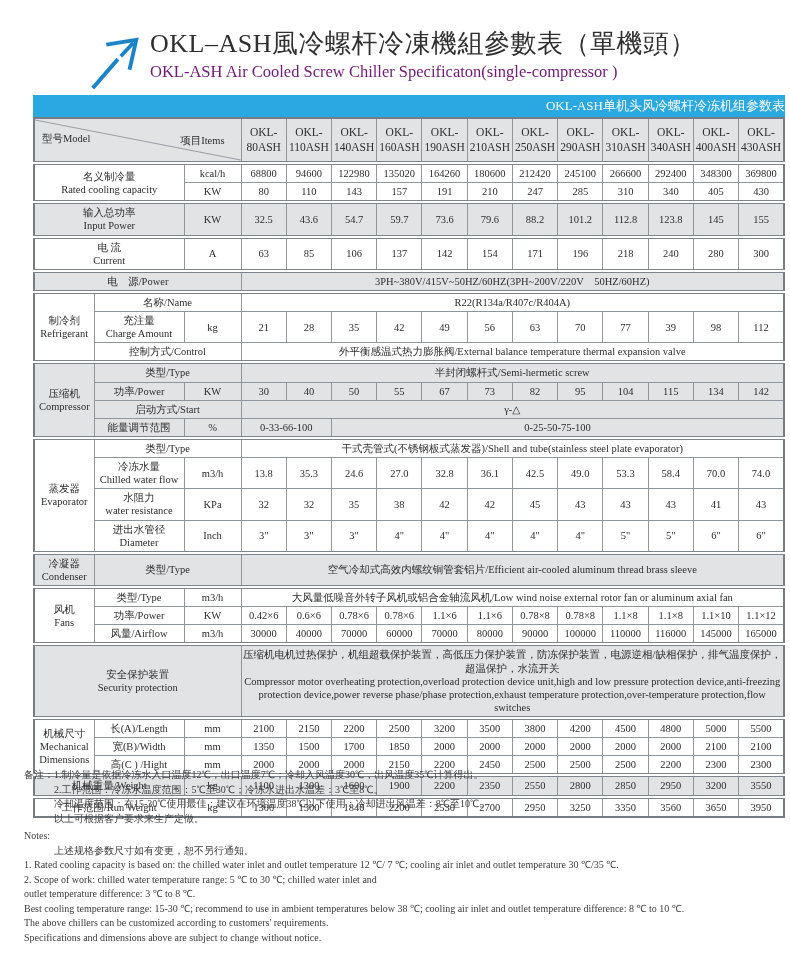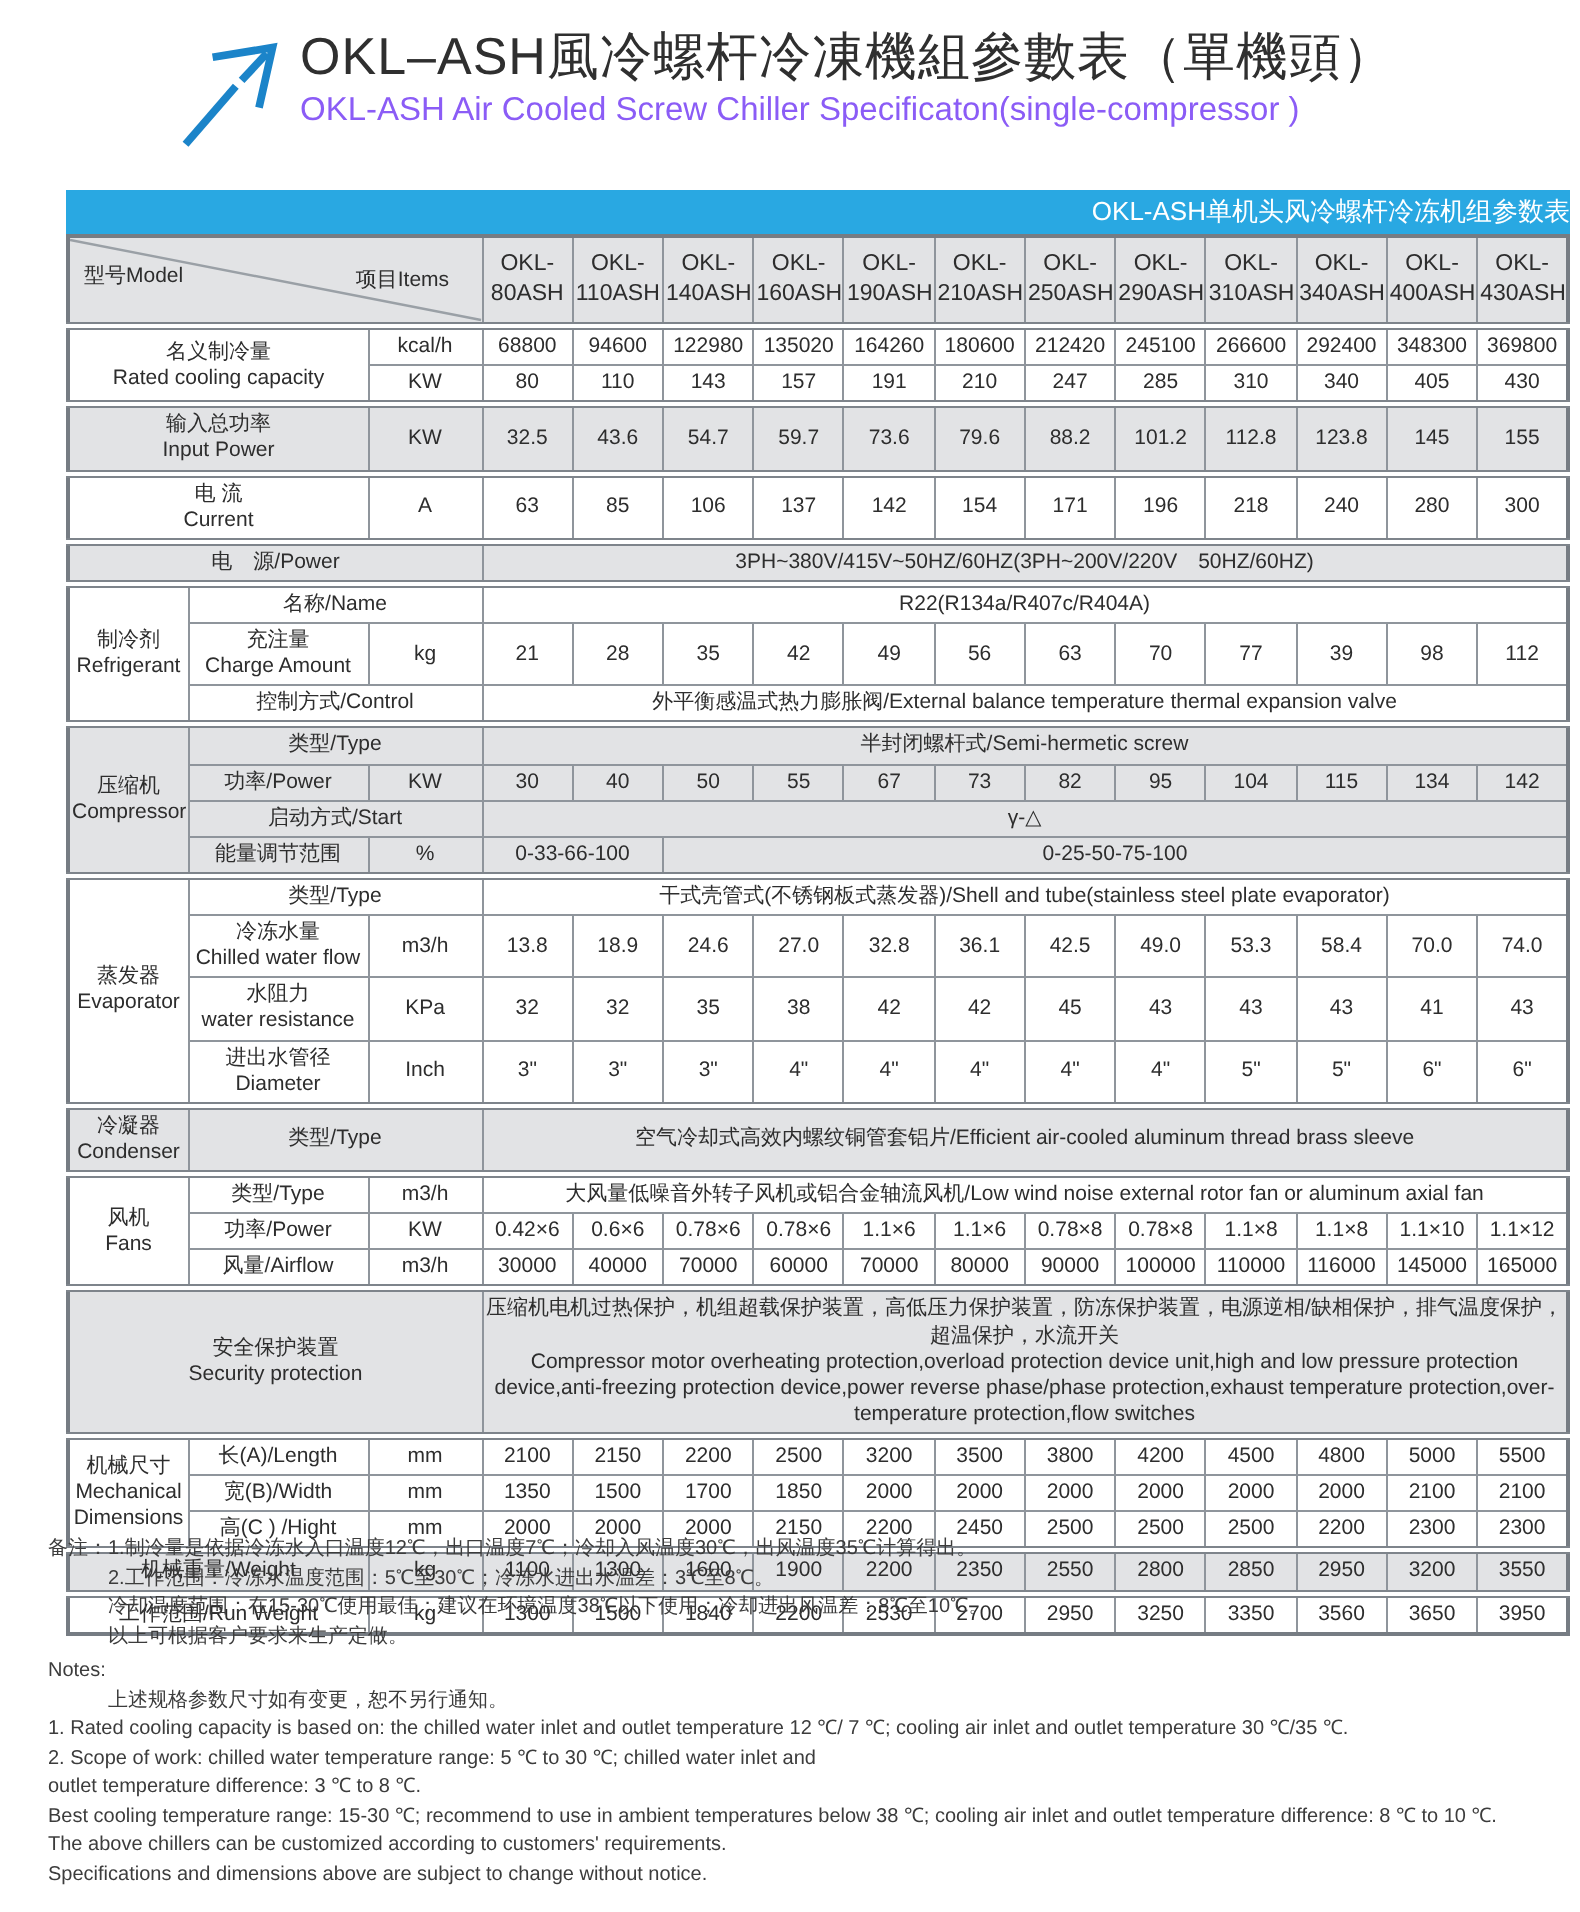--- a/index.html
+++ b/index.html
@@ -1,26 +1,26 @@
 <!DOCTYPE html>
 <html><head>
 <meta charset="utf-8">
 <style>
   html,body{margin:0;padding:0;background:#ffffff;}
   .page{
     width:790px;height:956px;box-sizing:border-box;position:relative;
-    font-family:Liberation Sans, sans-serif;color:#2d2d2d;
-    padding-top:12px;overflow:hidden;background:#ffffff;
+    font-family:Liberation Serif, serif;color:#2d2d2d;
+    padding-top:28px;overflow:hidden;background:#ffffff;
   }
   
   .hd{display:flex;align-items:flex-start;padding-left:86px;}
   .logo{width:58px;height:62px;flex:0 0 auto;margin-top:4px;}
   .titles{margin-left:6px;}
   .t-zh{font-size:26px;line-height:1.25;color:#2f2f2f;letter-spacing:0.5px;}
-  .t-en{font-size:16.5px;line-height:1.3;color:#8b5cf6;}
+  .t-en{font-size:16.5px;line-height:1.3;color:#701a75;}
   
   .banner{
     position:absolute;left:33px;top:95px;width:752px;height:22px;box-sizing:border-box;
     background:#29a8e2;color:#ffffff;font-size:13px;line-height:22px;text-align:right;
   }
   
   .tblwrap{position:absolute;left:33px;top:117px;width:672px;}
   table.spec{
     border-collapse:collapse;table-layout:fixed;width:752px;
     font-size:10.5px;color:#2d2d2d;background:#ffffff;
@@ -252,21 +252,21 @@
             <td rowspan="4" class="cat">蒸发器
 Evaporator</td>
             <td colspan="2" class="lab">类型/Type</td>
             <td colspan="12" class="span">干式壳管式(不锈钢板式蒸发器)/Shell and tube(stainless steel plate evaporator)</td>
           </tr>
           <tr>
             <td class="lab">冷冻水量
 Chilled water flow</td>
             <td class="unit">m3/h</td>
             <td>13.8</td>
-            <td>18.9</td>
+            <td>35.3</td>
             <td>24.6</td>
             <td>27.0</td>
             <td>32.8</td>
             <td>36.1</td>
             <td>42.5</td>
             <td>49.0</td>
             <td>53.3</td>
             <td>58.4</td>
             <td>70.0</td>
             <td>74.0</td>

